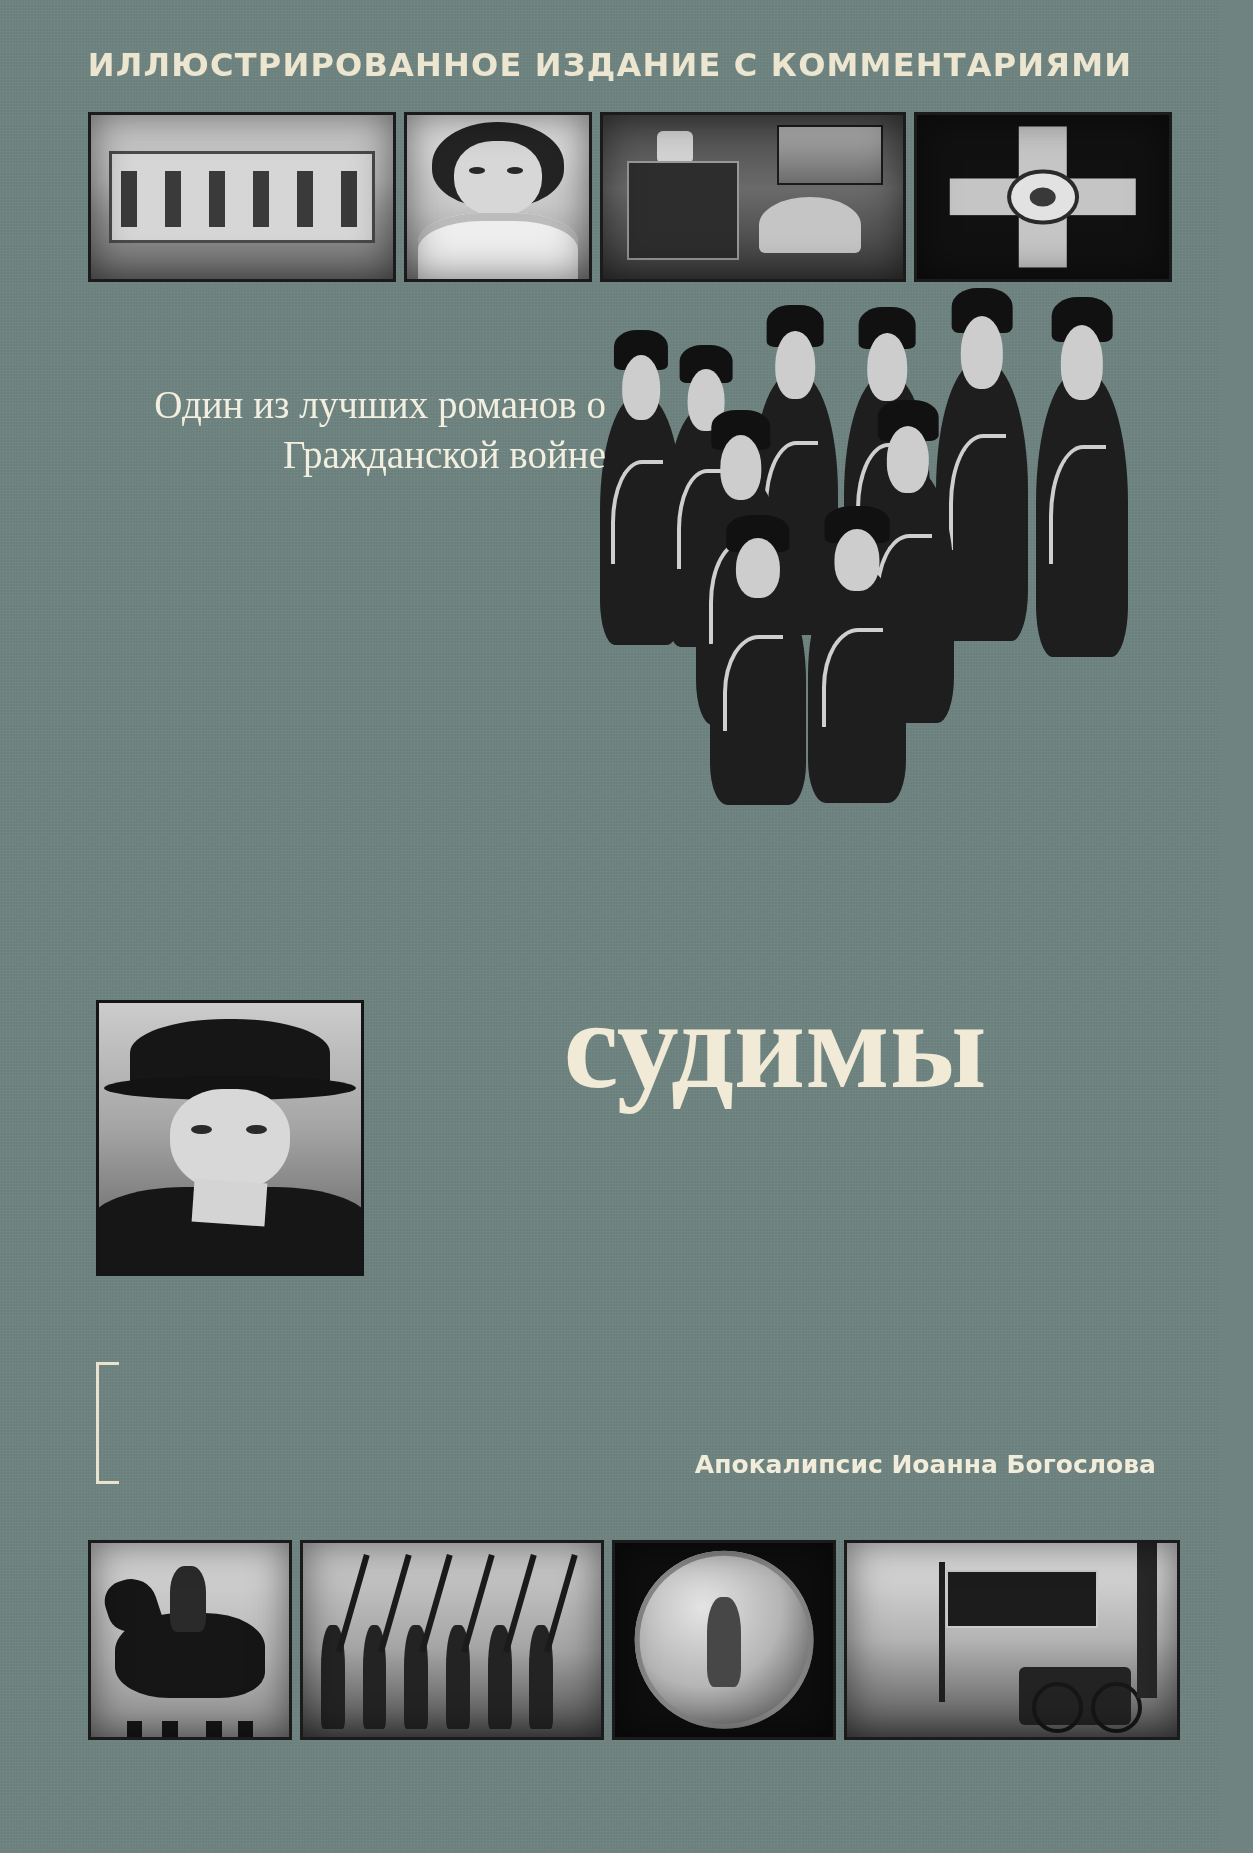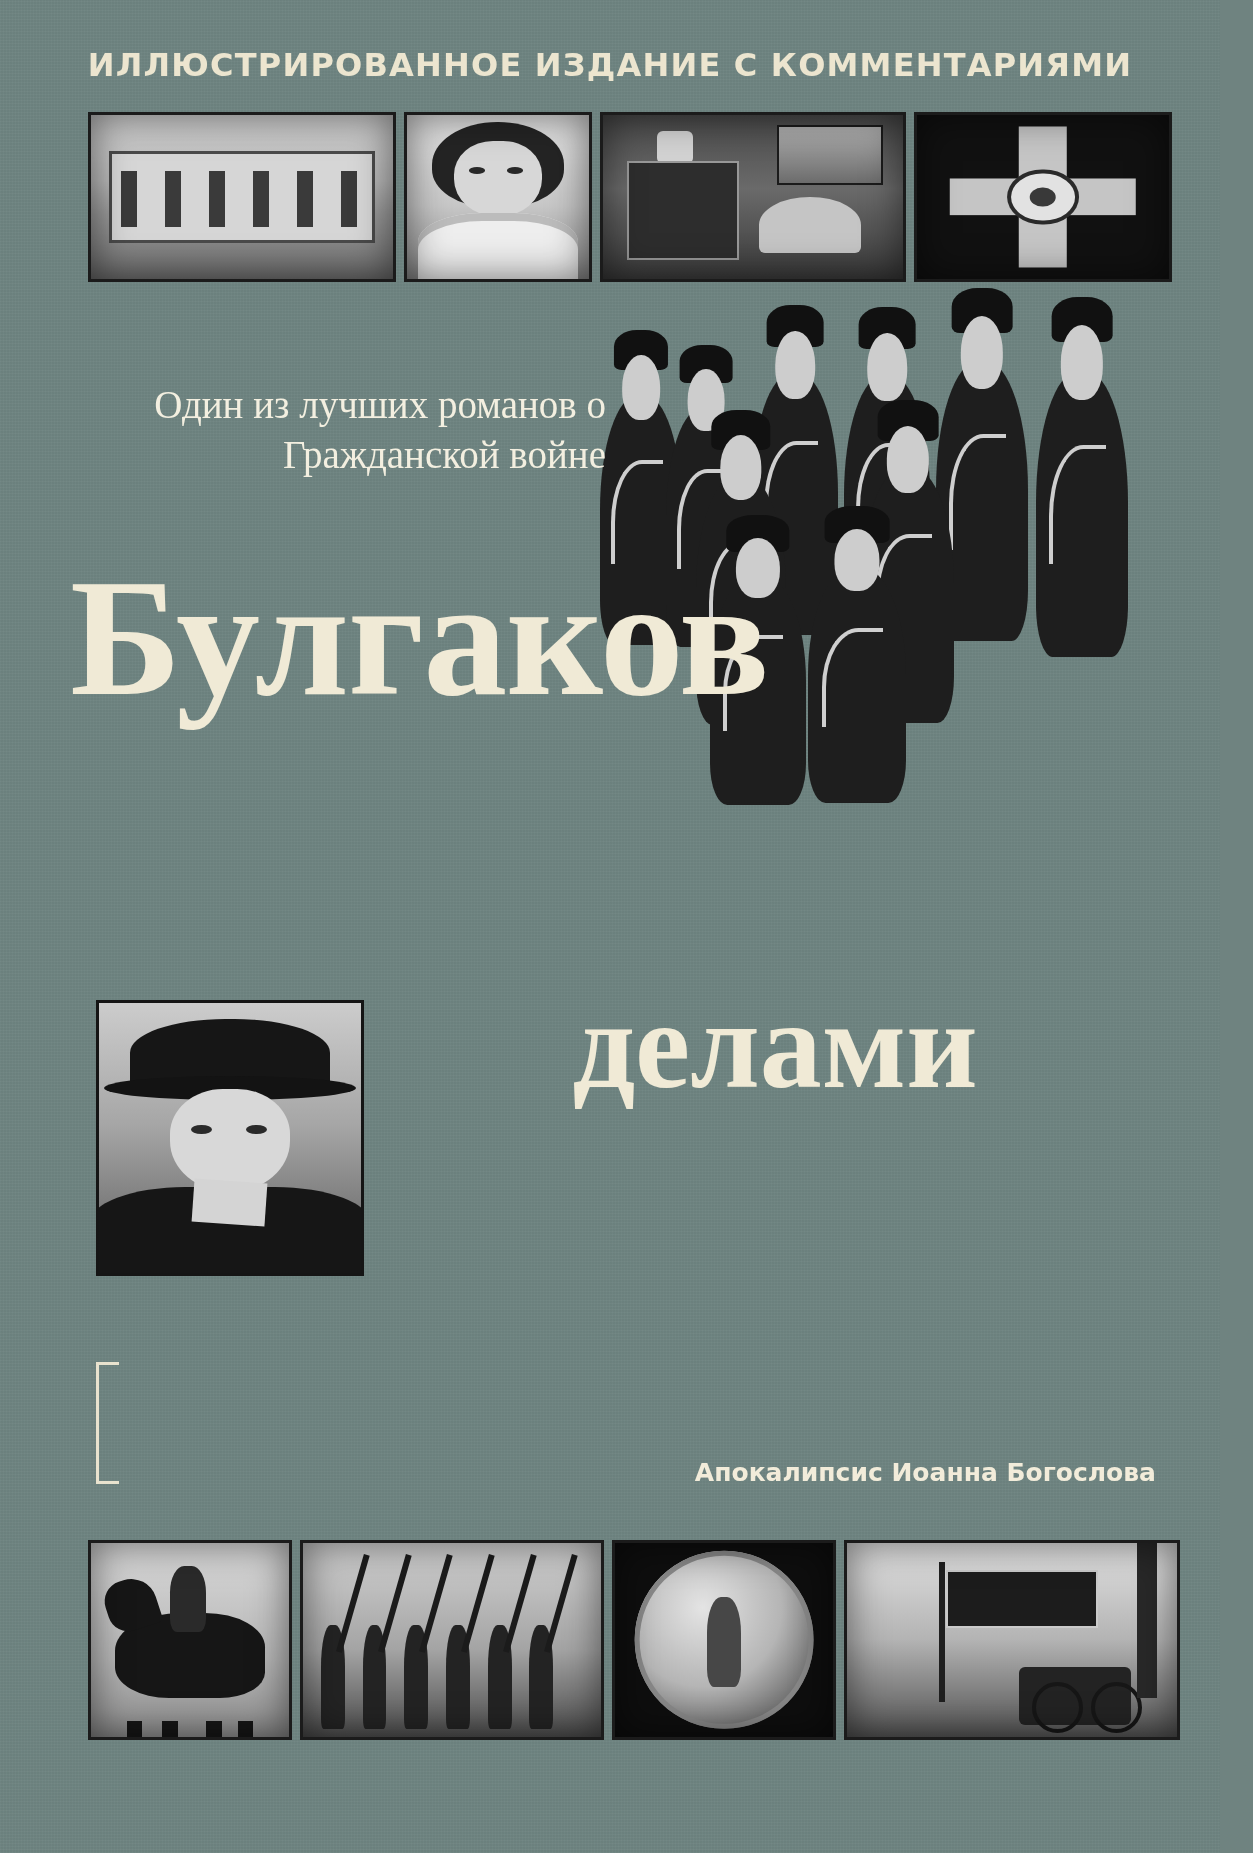--- a/index.html
+++ b/index.html
@@ -333,21 +333,21 @@
   }
   .epigraph .etext{
     position:absolute;left:100px;right:10px;top:2px;
     color:#f2ecda;
     font-family:"DejaVu Sans", sans-serif;
     font-weight:bold;
     font-size:25px;
     line-height:1.32;
   }
   .epigraph .src{
-    display:block;text-align:right;margin-top:10px;
+    display:block;text-align:right;margin-top:2px;
   }
 
   
   .series{
     position:absolute;left:0;right:0;top:1768px;
     text-align:center;
     color:#ece5cf;
     font-family:"DejaVu Sans", sans-serif;
     font-weight:bold;
     font-size:37px;
@@ -442,35 +442,34 @@
         <div class="braid"></div>
       </div>
     <div class="sol" style="left:208px;top:212px;width:98px;height:236px;">
         <div class="cap"></div>
         <div class="head"></div>
         <div class="braid"></div>
       </div>
   </div>
 
   <div class="author">
-    <span class="l2">Булгаков</span>
   </div>
 
   <div class="portrait">
     <div class="hat"></div>
     <div class="brim"></div>
     <div class="face"></div>
     <div class="eye l"></div>
     <div class="eye r"></div>
     <div class="coat"></div>
     <div class="collar"></div>
   </div>
 
   <div class="title">
-    <span class="t2">делами</span>
+    <span class="t2">судимы</span>
   </div>
 
   <div class="epigraph">
     <div class="bracket"></div>
     <div class="etext src" style="top:84px;">Апокалипсис Иоанна Богослова</div>
   </div>
 
   <div class="strip strip-bottom">
     <div class="ph c1">
       <div class="img-rider">

